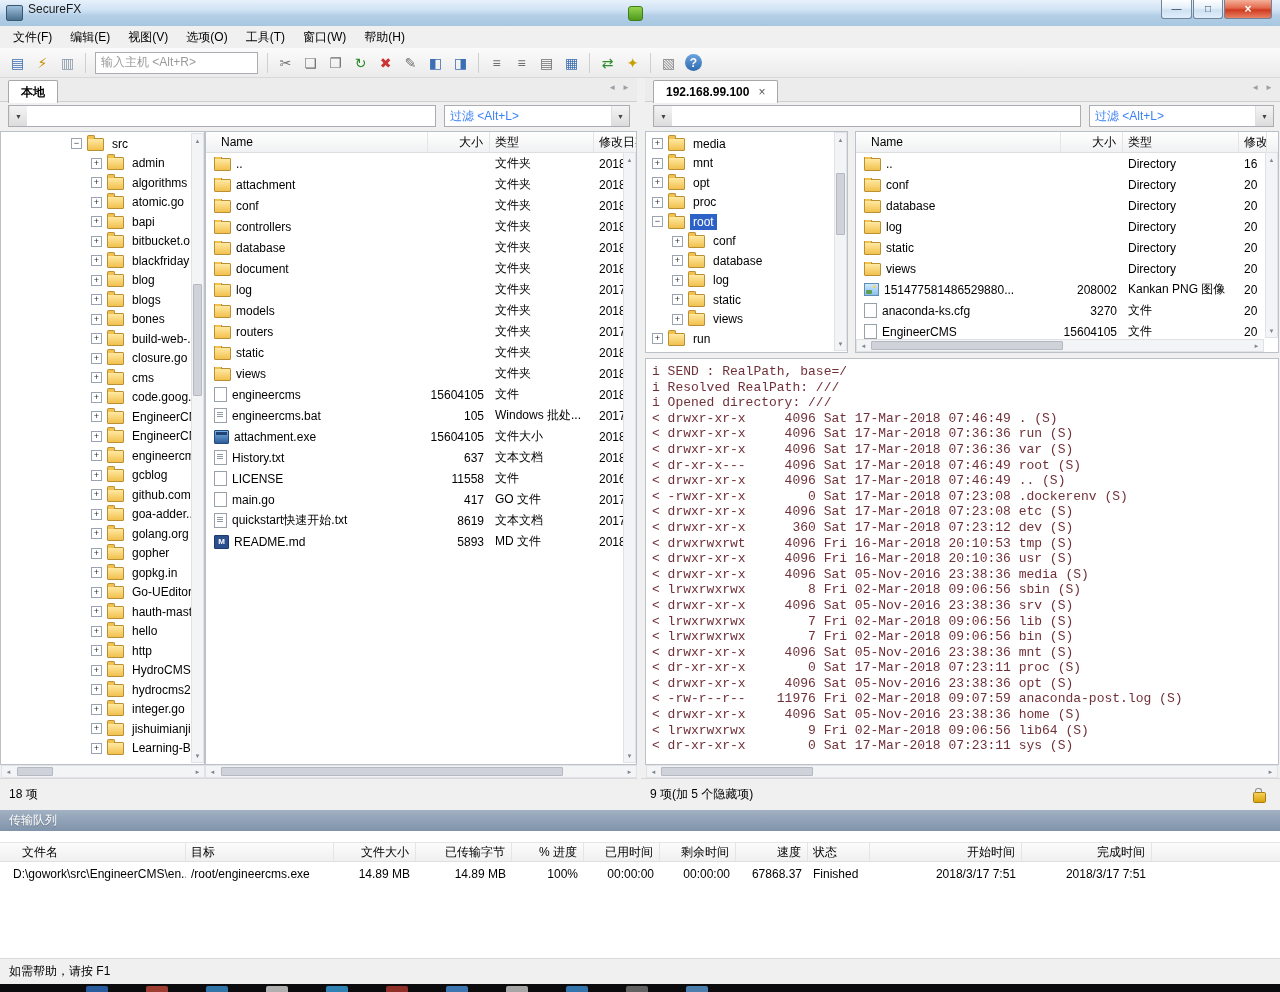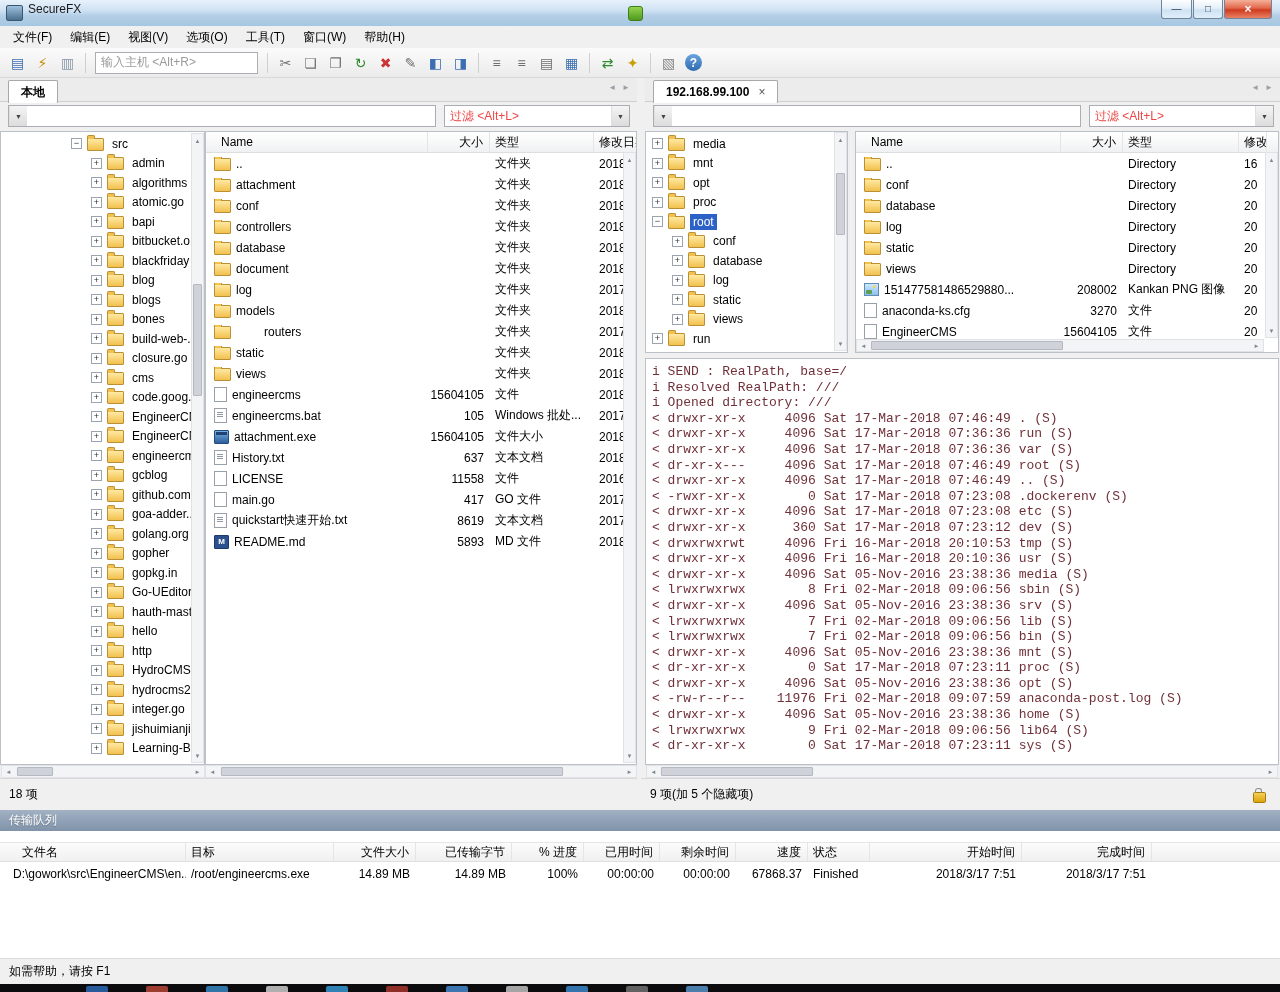--- a/index.html
+++ b/index.html
@@ -39,21 +39,21 @@
   .tabstrip.left{left:0;width:637px}
   .tabstrip.right{left:645px;width:635px}
   .tab{position:absolute;left:8px;top:2px;height:22px;background:#fff;border:1px solid #a8a8a8;border-bottom:none;
     border-radius:2px 2px 0 0;padding:0 12px;display:flex;align-items:center;font-weight:bold;white-space:nowrap}
   .tab-close{margin-left:9px;color:#555;font-weight:normal;font-size:12px}
   .tab-arrows{position:absolute;right:7px;top:5px;display:flex;gap:6px}
   .tab-arrows .arrow{font-size:8px;color:#9aa0a8}
   
   .combo{position:absolute;height:22px;background:#fff;border:1px solid #abadb3;display:flex;align-items:center;box-sizing:border-box}
   .combo .ctxt{flex:1;padding-left:5px;white-space:nowrap;overflow:hidden}
-  .combo .ctxt.gray{color:#ef4444}
+  .combo .ctxt.gray{color:#3b82f6}
   .combo .drop{width:17px;align-self:stretch;border-left:1px solid #e0e0e0;font-size:7px;color:#444;
     background:linear-gradient(#f4f4f4,#dcdcdc);display:flex;align-items:center;justify-content:center}
   #lcombo{left:8px;top:105px;width:428px}
   #lfilter{left:444px;top:105px;width:186px}
   #rcombo{left:653px;top:105px;width:428px}
   #rfilter{left:1089px;top:105px;width:185px}
   
   .panel{position:absolute;background:#fff;border:1px solid #bac1c9;box-sizing:border-box;overflow:hidden}
   #ltree-panel{left:0;top:131px;width:205px;height:634px}
   #llist-panel{left:205px;top:131px;width:432px;height:634px}
@@ -498,21 +498,21 @@
         <div class="frow">
           <div class="fcell name" style="width: 222px;">
             <span class="ico ico-folder"></span>
             <span>models</span>
           </div>
           <div class="fcell r" style="width: 62px;"></div>
           <div class="fcell" style="width: 104px;">文件夹</div>
           <div class="fcell" style="width: 44px;">2018</div>
         </div>
         <div class="frow">
-          <div class="fcell name" style="width: 222px; gap: 28px;">
+          <div class="fcell name" style="width: 222px;">
             <span class="ico ico-folder"></span>
             <span>routers</span>
           </div>
           <div class="fcell r" style="width: 62px;"></div>
           <div class="fcell" style="width: 104px;">文件夹</div>
           <div class="fcell" style="width: 44px;">2017</div>
         </div>
         <div class="frow">
           <div class="fcell name" style="width: 222px;">
             <span class="ico ico-folder"></span>

